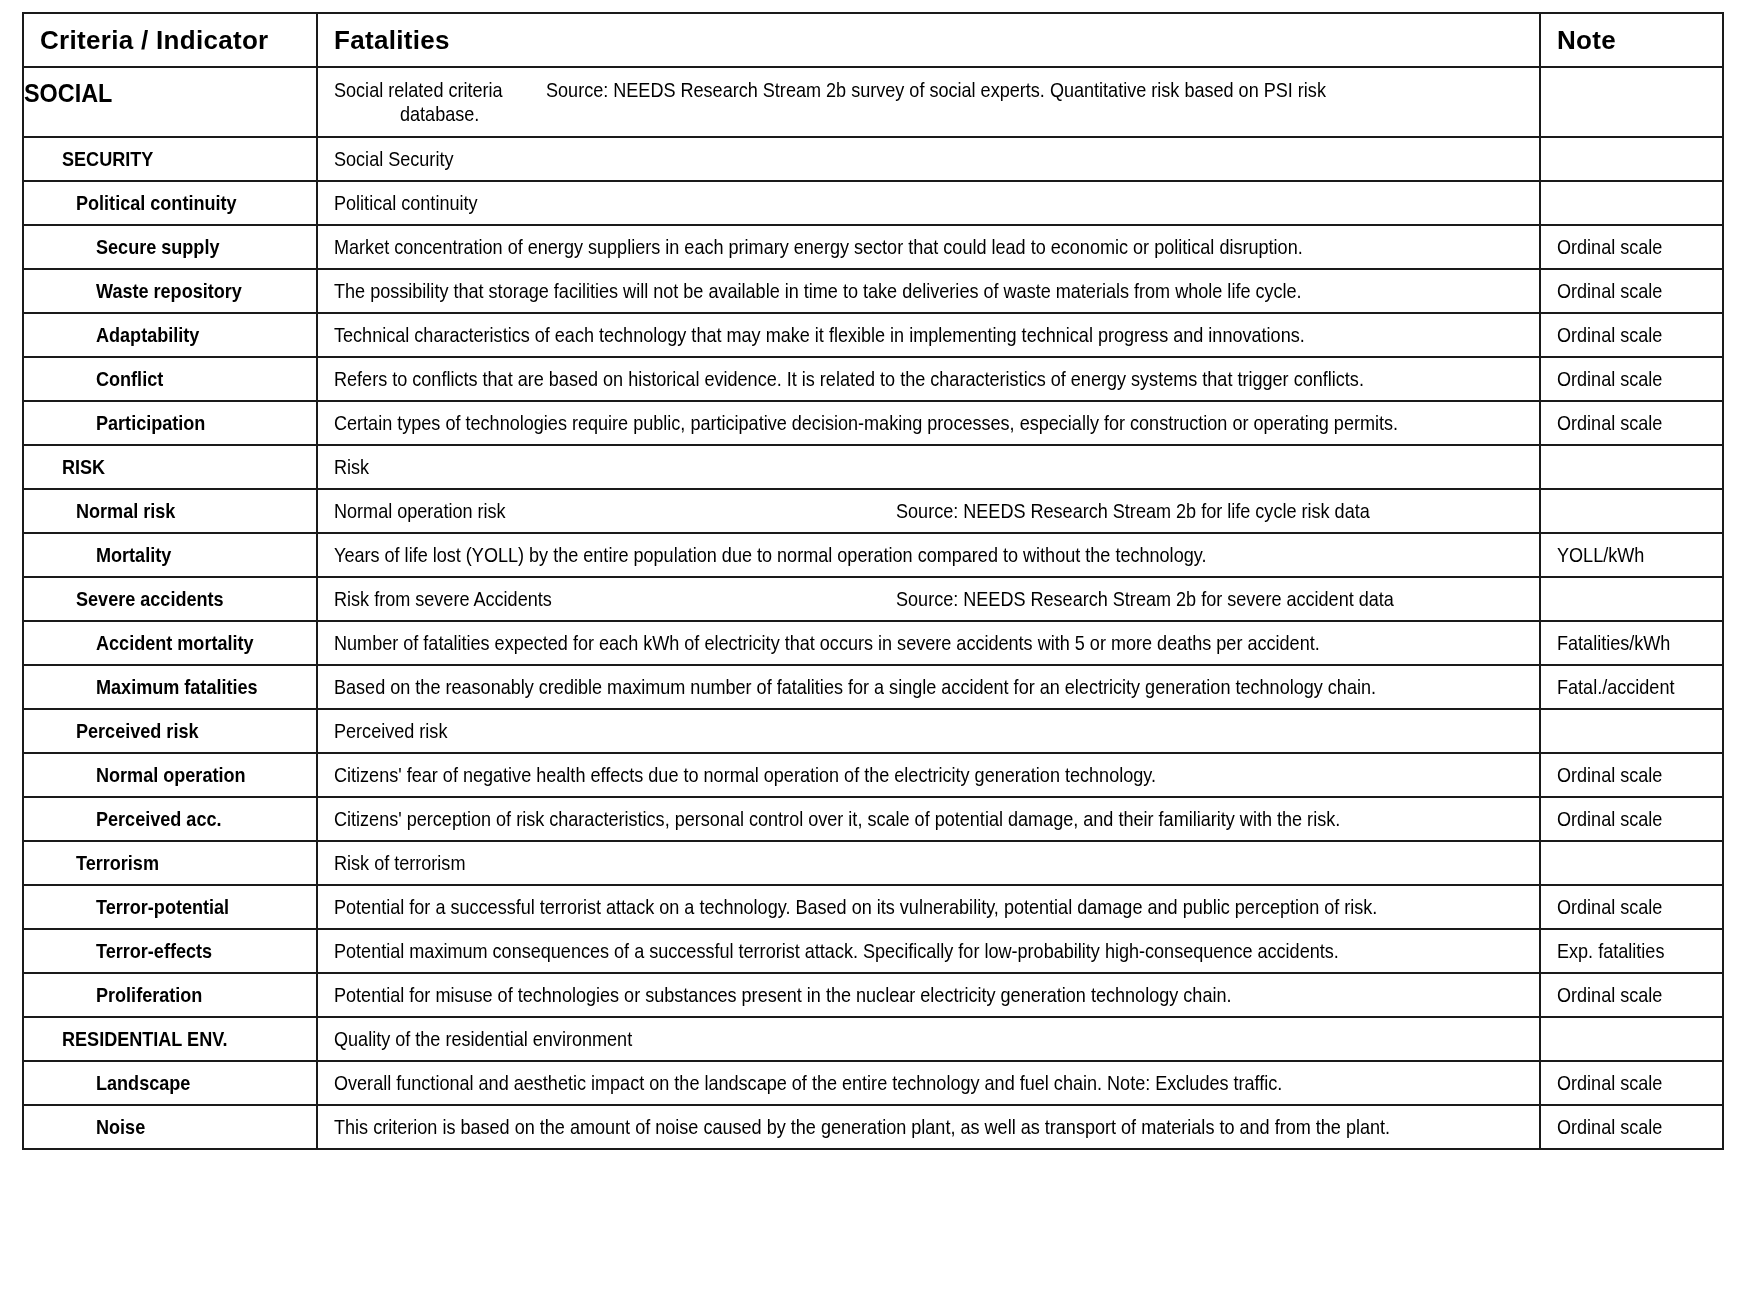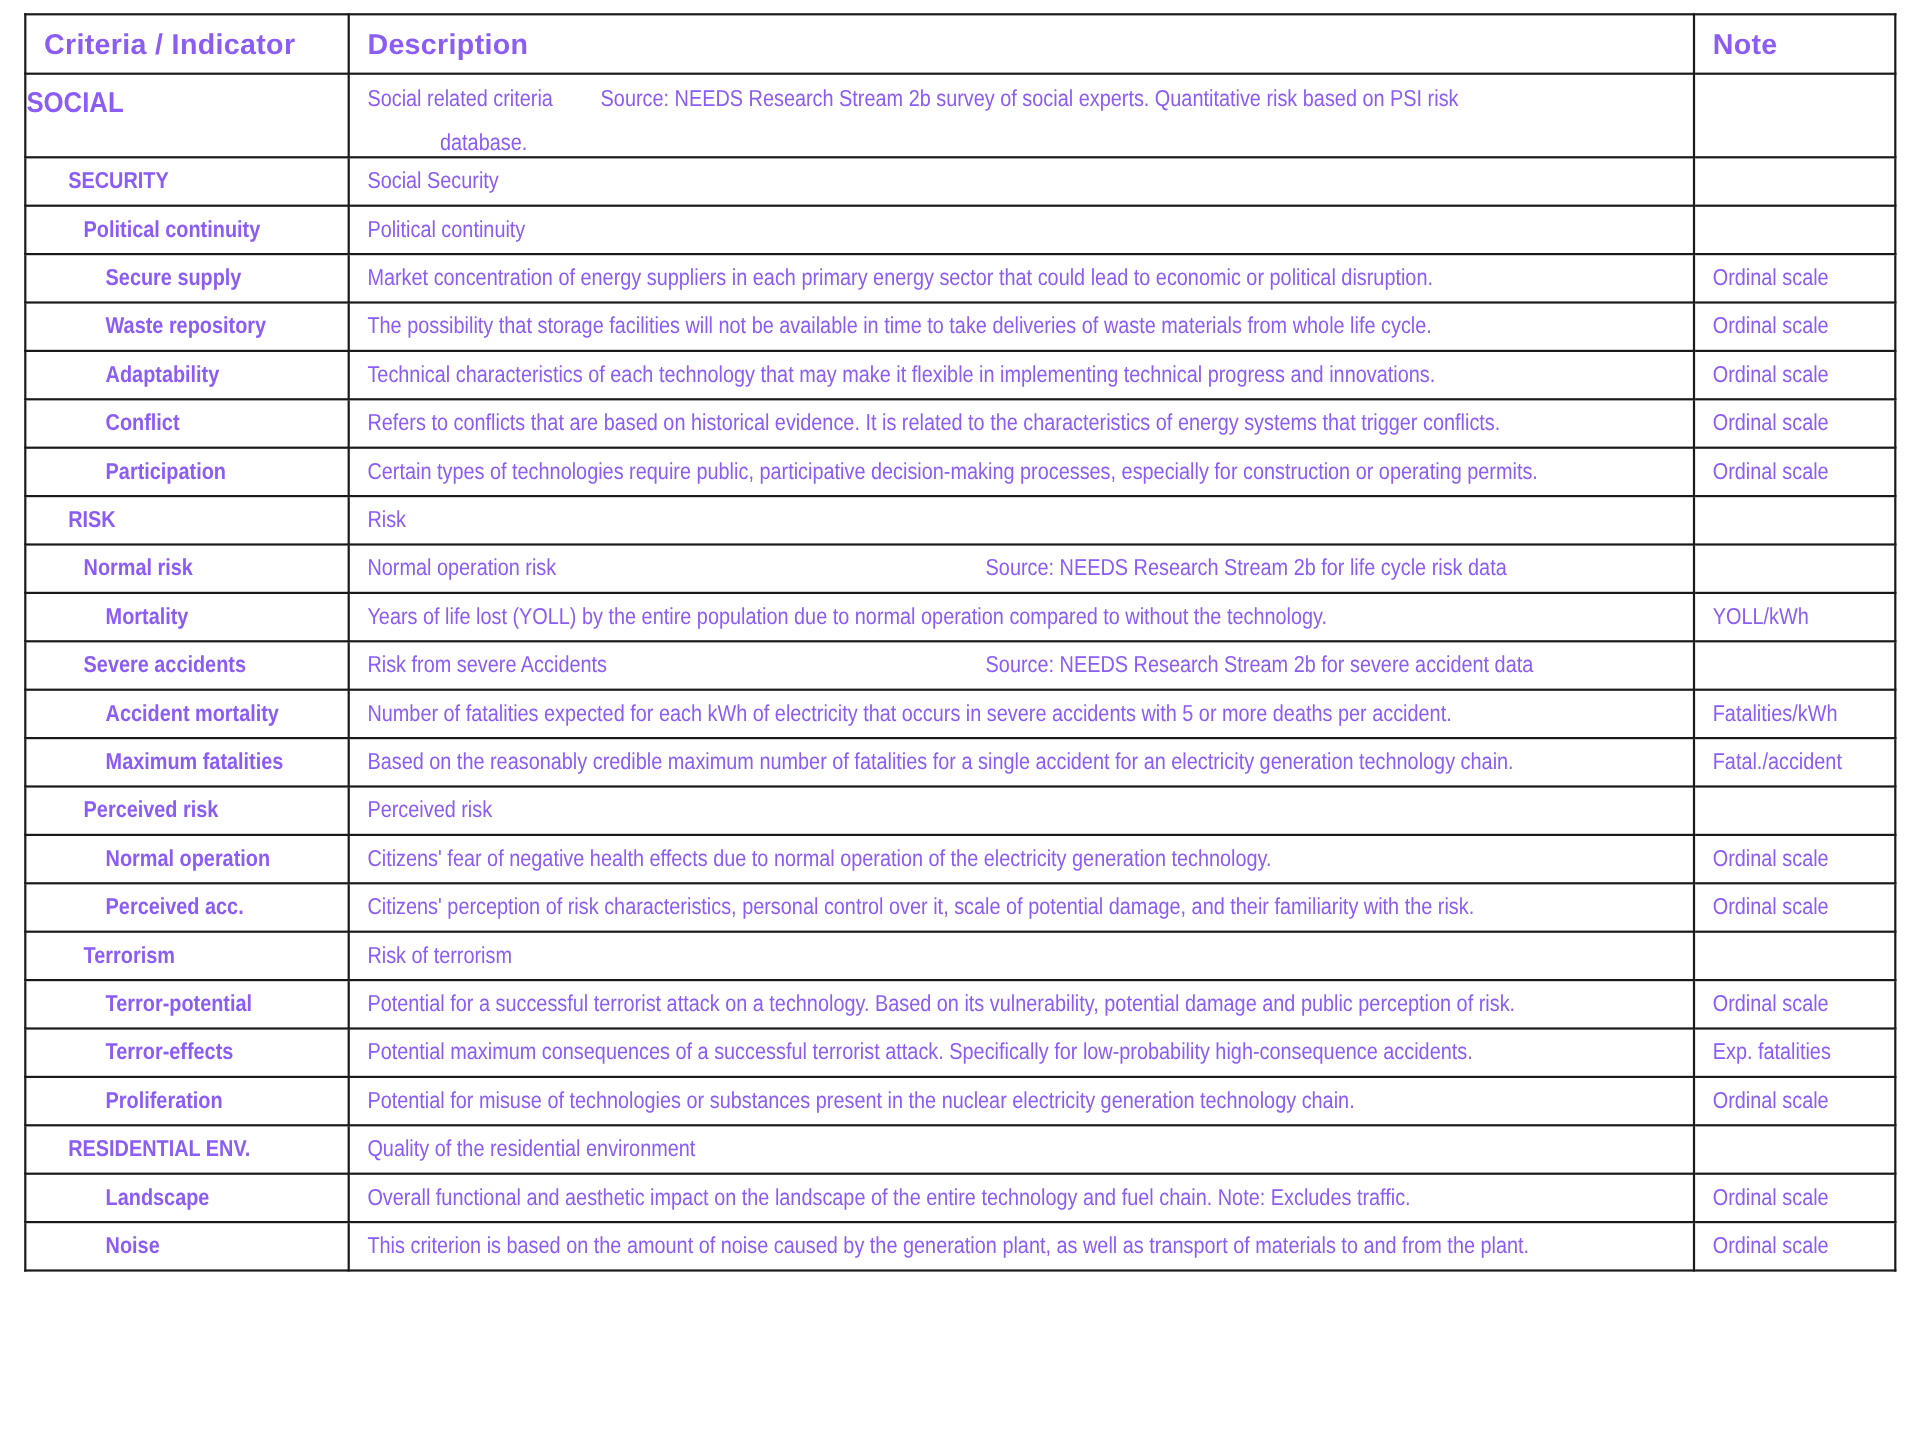--- a/index.html
+++ b/index.html
@@ -1,20 +1,20 @@
 <!DOCTYPE html>
 <html><head>
 <meta charset="utf-8">
 <style>
   html, body { margin: 0; padding: 0; background: #ffffff; }
   body { width: 1742px; height: 1316px; position: relative; overflow: hidden; }
   .tbl {
     position: absolute; left: 22px; top: 12px; width: 1700px;
     border-collapse: collapse; table-layout: fixed;
-    font-family: "Liberation Sans", sans-serif; color: #8b5cf6;
+    font-family: "Liberation Sans", sans-serif; color: #000000;
   }
   .tbl td, .tbl th {
     border: 2px solid #1a1a1a; padding: 0; vertical-align: middle;
     white-space: nowrap; overflow: hidden;
   }
   .tbl col.c1 { width: 294px; }
   .tbl col.c2 { width: 1223px; }
   .tbl col.c3 { width: 183px; }
   .tbl thead th {
     height: 52px; text-align: left; font-weight: bold; font-size: 26px;
@@ -30,36 +30,36 @@
   .crit { padding-left: 16px; }
   .crit.l0 .txt { font-weight: bold; font-size: 26px; transform: scaleX(0.9); }
   .crit.l1 { padding-left: 38px; border-radius: 17px; }
   .crit.l1 .txt { font-weight: bold; }
   .crit.l2 { padding-left: 52px; }
   .crit.l2 .txt { font-weight: bold; }
   .crit.l3 { padding-left: 72px; font-weight: bold; }
   .desc { padding-left: 16px !important; position: relative; }
   .unit { padding-left: 16px !important; }
   .src { position: absolute; top: 0; height: 100%; display: flex; align-items: center; }
-  .tall .desc .line2 { display: block; padding-left: 66px; margin-top: 16px; }
+  .tall .desc .line2 { display: block; padding-left: 66px; margin-top: 0; }
   .tall .desc .src-inline { position: absolute; left: 228px; top: 10px; }
 </style>
 </head>
 <body>
 
 <table class="tbl">
   <colgroup>
       <col class="c1">
       <col class="c2">
       <col class="c3">
     </colgroup>
   <thead>
     <tr>
       <th>Criteria / Indicator</th>
-      <th>Description</th>
+      <th>Fatalities</th>
       <th>Note</th>
     </tr>
   </thead>
   <tbody id="tbody">
       <tr class="tall">
         <td class="crit l0"><span class="txt">SOCIAL</span></td>
         <td class="desc"><span class="txt">Social related criteria</span><span class="line2"><span class="txt">database.</span></span><span class="txt src-inline">Source: NEEDS Research Stream 2b survey of social experts. Quantitative risk based on PSI risk</span></td>
         <td class="unit"><span class="txt"></span></td>
       </tr>
       <tr>

